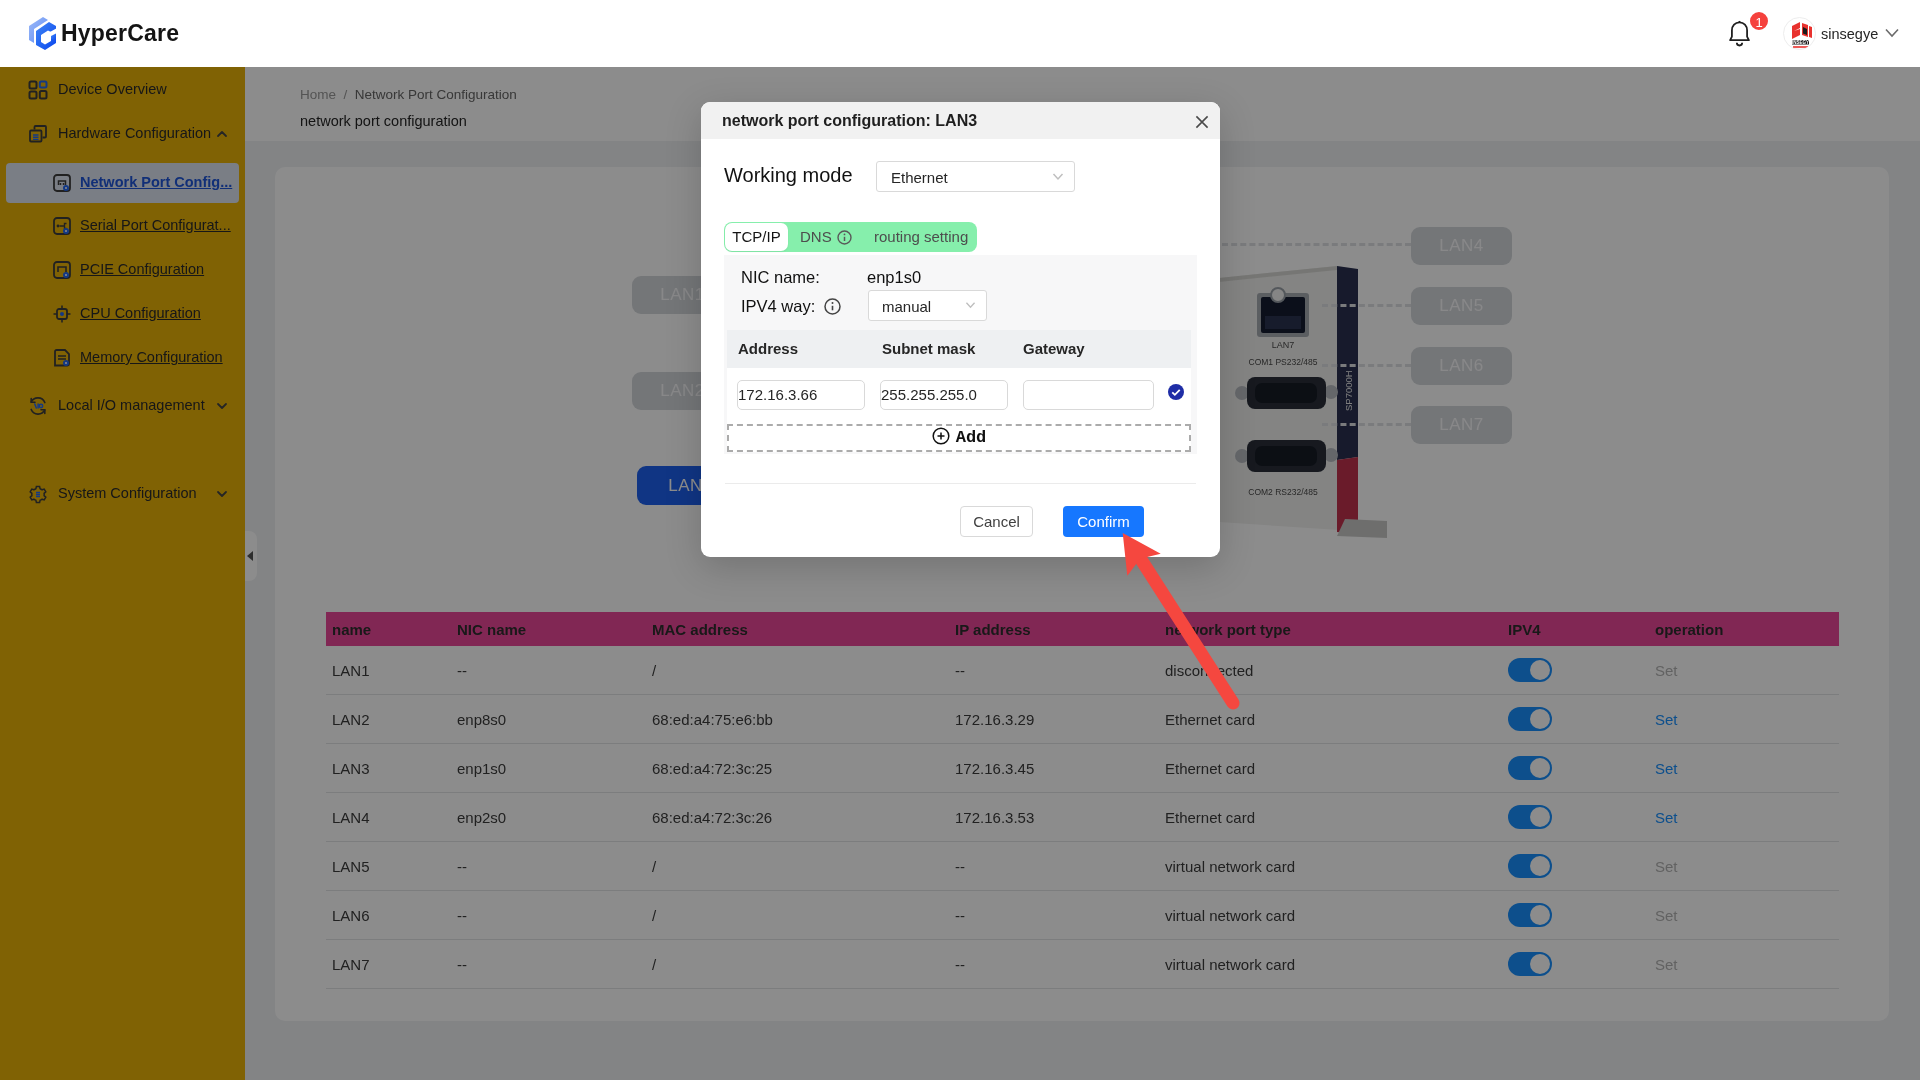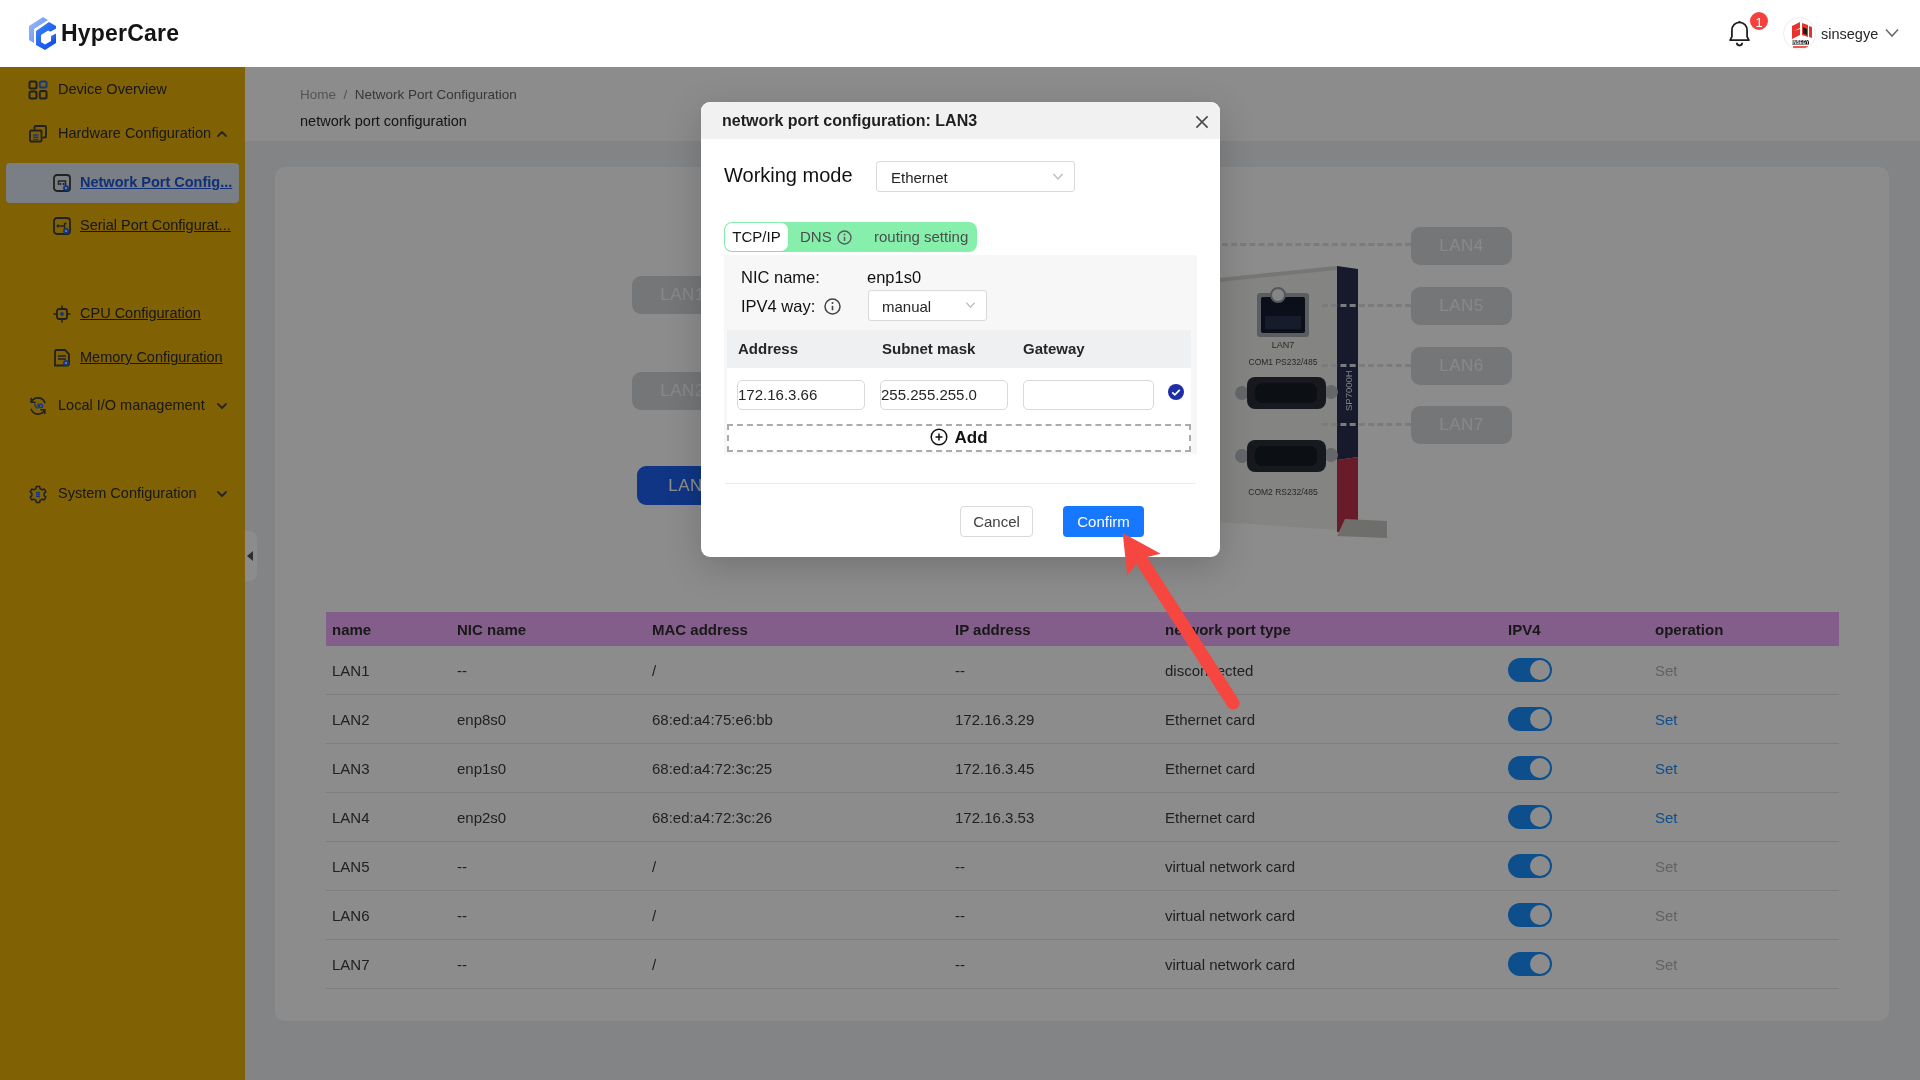--- a/index.html
+++ b/index.html
@@ -35,21 +35,21 @@
 #crumb b { font-weight:normal; color:#666; }
 #ptitle { position:absolute; left:300px; top:113px; font-size:14.5px; color:#262626; }
 #card { position:absolute; left:275px; top:167px; width:1614px; height:854px; background:#fff; border-radius:10px; }
 
 .lanbtn { position:absolute; width:101px; height:38px; border-radius:9px; background:#d4d7db; color:#f7f7f9; font-size:17px; text-align:center; line-height:38px; letter-spacing:0.5px; }
 .lansel { background:#1e62f0; color:#fff; }
 .dash { position:absolute; border-top:3px dashed #dfe1e4; z-index:5; }
 
 
 #tbl { position:absolute; left:326px; top:612px; width:1513px; }
-#tbl .thead { position:relative; height:34px; background:#f0abfc;text-decoration:underline; }
+#tbl .thead { position:relative; height:34px; background:#ec4899;text-decoration:underline; }
 #tbl .row { position:relative; height:49px; border-bottom:1px solid #e2e3e5; }
 #tbl .row:first-of-type { height:52px; }
 #tbl span { position:absolute; top:50%; transform:translateY(-50%); font-size:15px; color:#3c3c3c; white-space:nowrap; }
 #tbl .thead span { font-weight:bold; color:#2e2e2e; }
 .c1{left:6px;} .c2{left:131px;} .c3{left:326px;} .c4{left:629px;} .c5{left:839px;} .c6{left:1182px;} .c7{left:1329px;}
 .sw { position:absolute; left:1182px; top:50%; margin-top:-12px; width:44px; height:24px; background:#1890ff; border-radius:12px; }
 .sw:after { content:""; position:absolute; right:2px; top:2px; width:20px; height:20px; background:#fff; border-radius:50%; }
 .setb { color:#1890ff !important; }
 .setg { color:#b3b3b3 !important; }
 
@@ -68,21 +68,21 @@
 #tabs { position:absolute; left:23px; top:120px; width:253px; height:30px; background:#86efac; border-radius:8px; }
 #tabact { position:absolute; left:1px; top:1px; width:63px; height:28px; background:#fff; border-radius:7px; box-shadow:0 1px 2px rgba(0,0,0,0.06); font-size:15px; color:#141414; text-align:center; line-height:28px; }
 .tabtxt { position:absolute; top:0; height:30px; line-height:30px; font-size:15px; color:#4d4d4d; }
 #panel { position:absolute; left:23px; top:153px; width:473px; height:199px; background:#f7f7f8; }
 .flabel { position:absolute; font-size:16.5px; font-weight:normal; color:#111; }
 #thband { position:absolute; left:26px; top:228px; width:464px; height:38px; background:#eef0f2; }
 #thband span { position:absolute; top:10px; font-size:15px; font-weight:bold; color:#262626; }
 #rowarea { position:absolute; left:26px; top:266px; width:464px; height:56px; background:#fff; }
 .inp { position:absolute; height:30px; background:#fff; border:1px solid #d9d9d9; border-radius:5px; font-size:15px; color:#262626; line-height:28px; }
 #addbox { position:absolute; left:26px; top:322px; width:464px; height:28px; background:#fff; border:2px dashed #ababab; text-align:center; }
-#addbox .t { font-size:17px; font-weight:bold; color:#111; line-height:24px; }
+#addbox .t { font-size:17px; font-weight:bold; color:#111; line-height:24px;font-family:Liberation Mono, monospace; }
 #mdiv { position:absolute; left:24px; top:381px; width:471px; height:1px; background:#ebebeb; }
 #btncancel { position:absolute; left:259px; top:404px; width:73px; height:31px; border:1px solid #d9d9d9; border-radius:4px; background:#fff; font-size:15px; color:#404040; text-align:center; line-height:29px; }
 #btnok { position:absolute; left:362px; top:404px; width:81px; height:31px; border-radius:4px; background:#1677ff; font-size:15px; color:#fff; text-align:center; line-height:31px; }
 #arrow { position:absolute; left:0; top:0; width:1920px; height:1080px; z-index:120; pointer-events:none; }
 </style>
 </head>
 <body>
 <div id="stage">
 
 <div id="crumbband"></div>
@@ -238,20 +238,29 @@
   <div class="smi" style="top:139px;">
     <svg class="ic" viewBox="0 0 20 20" fill="none">
           <rect x="2" y="2" width="16" height="16" rx="3" stroke="#3d3d3d" stroke-width="1.8"></rect>
           <circle cx="6" cy="10" r="1.4" fill="#3d3d3d"></circle>
           <path d="M7.5 10 h5 M12.5 10 v-2.5 h2 M12.5 10 v2.5 h2" stroke="#3d3d3d" stroke-width="1.4"></path>
           <circle cx="14" cy="15" r="3" fill="#2468f2"></circle>
           <circle cx="14" cy="15" r="1" fill="#fff"></circle>
         </svg>
     <span class="lbl">Serial Port Configurat...</span>
   </div>
+  <div class="smi" style="top:183px;">
+    <svg class="ic" viewBox="0 0 20 20" fill="none">
+          <rect x="2" y="2" width="16" height="16" rx="3" stroke="#3d3d3d" stroke-width="1.8"></rect>
+          <path d="M6 12 v-5 h8 v5" stroke="#3d3d3d" stroke-width="1.6"></path>
+          <circle cx="14" cy="15" r="3" fill="#2468f2"></circle>
+          <circle cx="14" cy="15" r="1" fill="#fff"></circle>
+        </svg>
+    <span class="lbl">PCIE Configuration</span>
+  </div>
   <div class="smi" style="top:227px;">
     <svg class="ic" viewBox="0 0 20 20" fill="none">
           <rect x="5" y="5" width="10" height="10" rx="2" stroke="#3d3d3d" stroke-width="1.8"></rect>
           <path d="M10 5 V1.5 M10 18.5 V15 M5 10 H1.5 M18.5 10 H15" stroke="#3d3d3d" stroke-width="1.6"></path>
           <circle cx="10" cy="10" r="2" fill="#2468f2"></circle>
         </svg>
     <span class="lbl">CPU Configuration</span>
   </div>
   <div class="smi" style="top:271px;">
     <svg class="ic" viewBox="0 0 20 20" fill="none">

